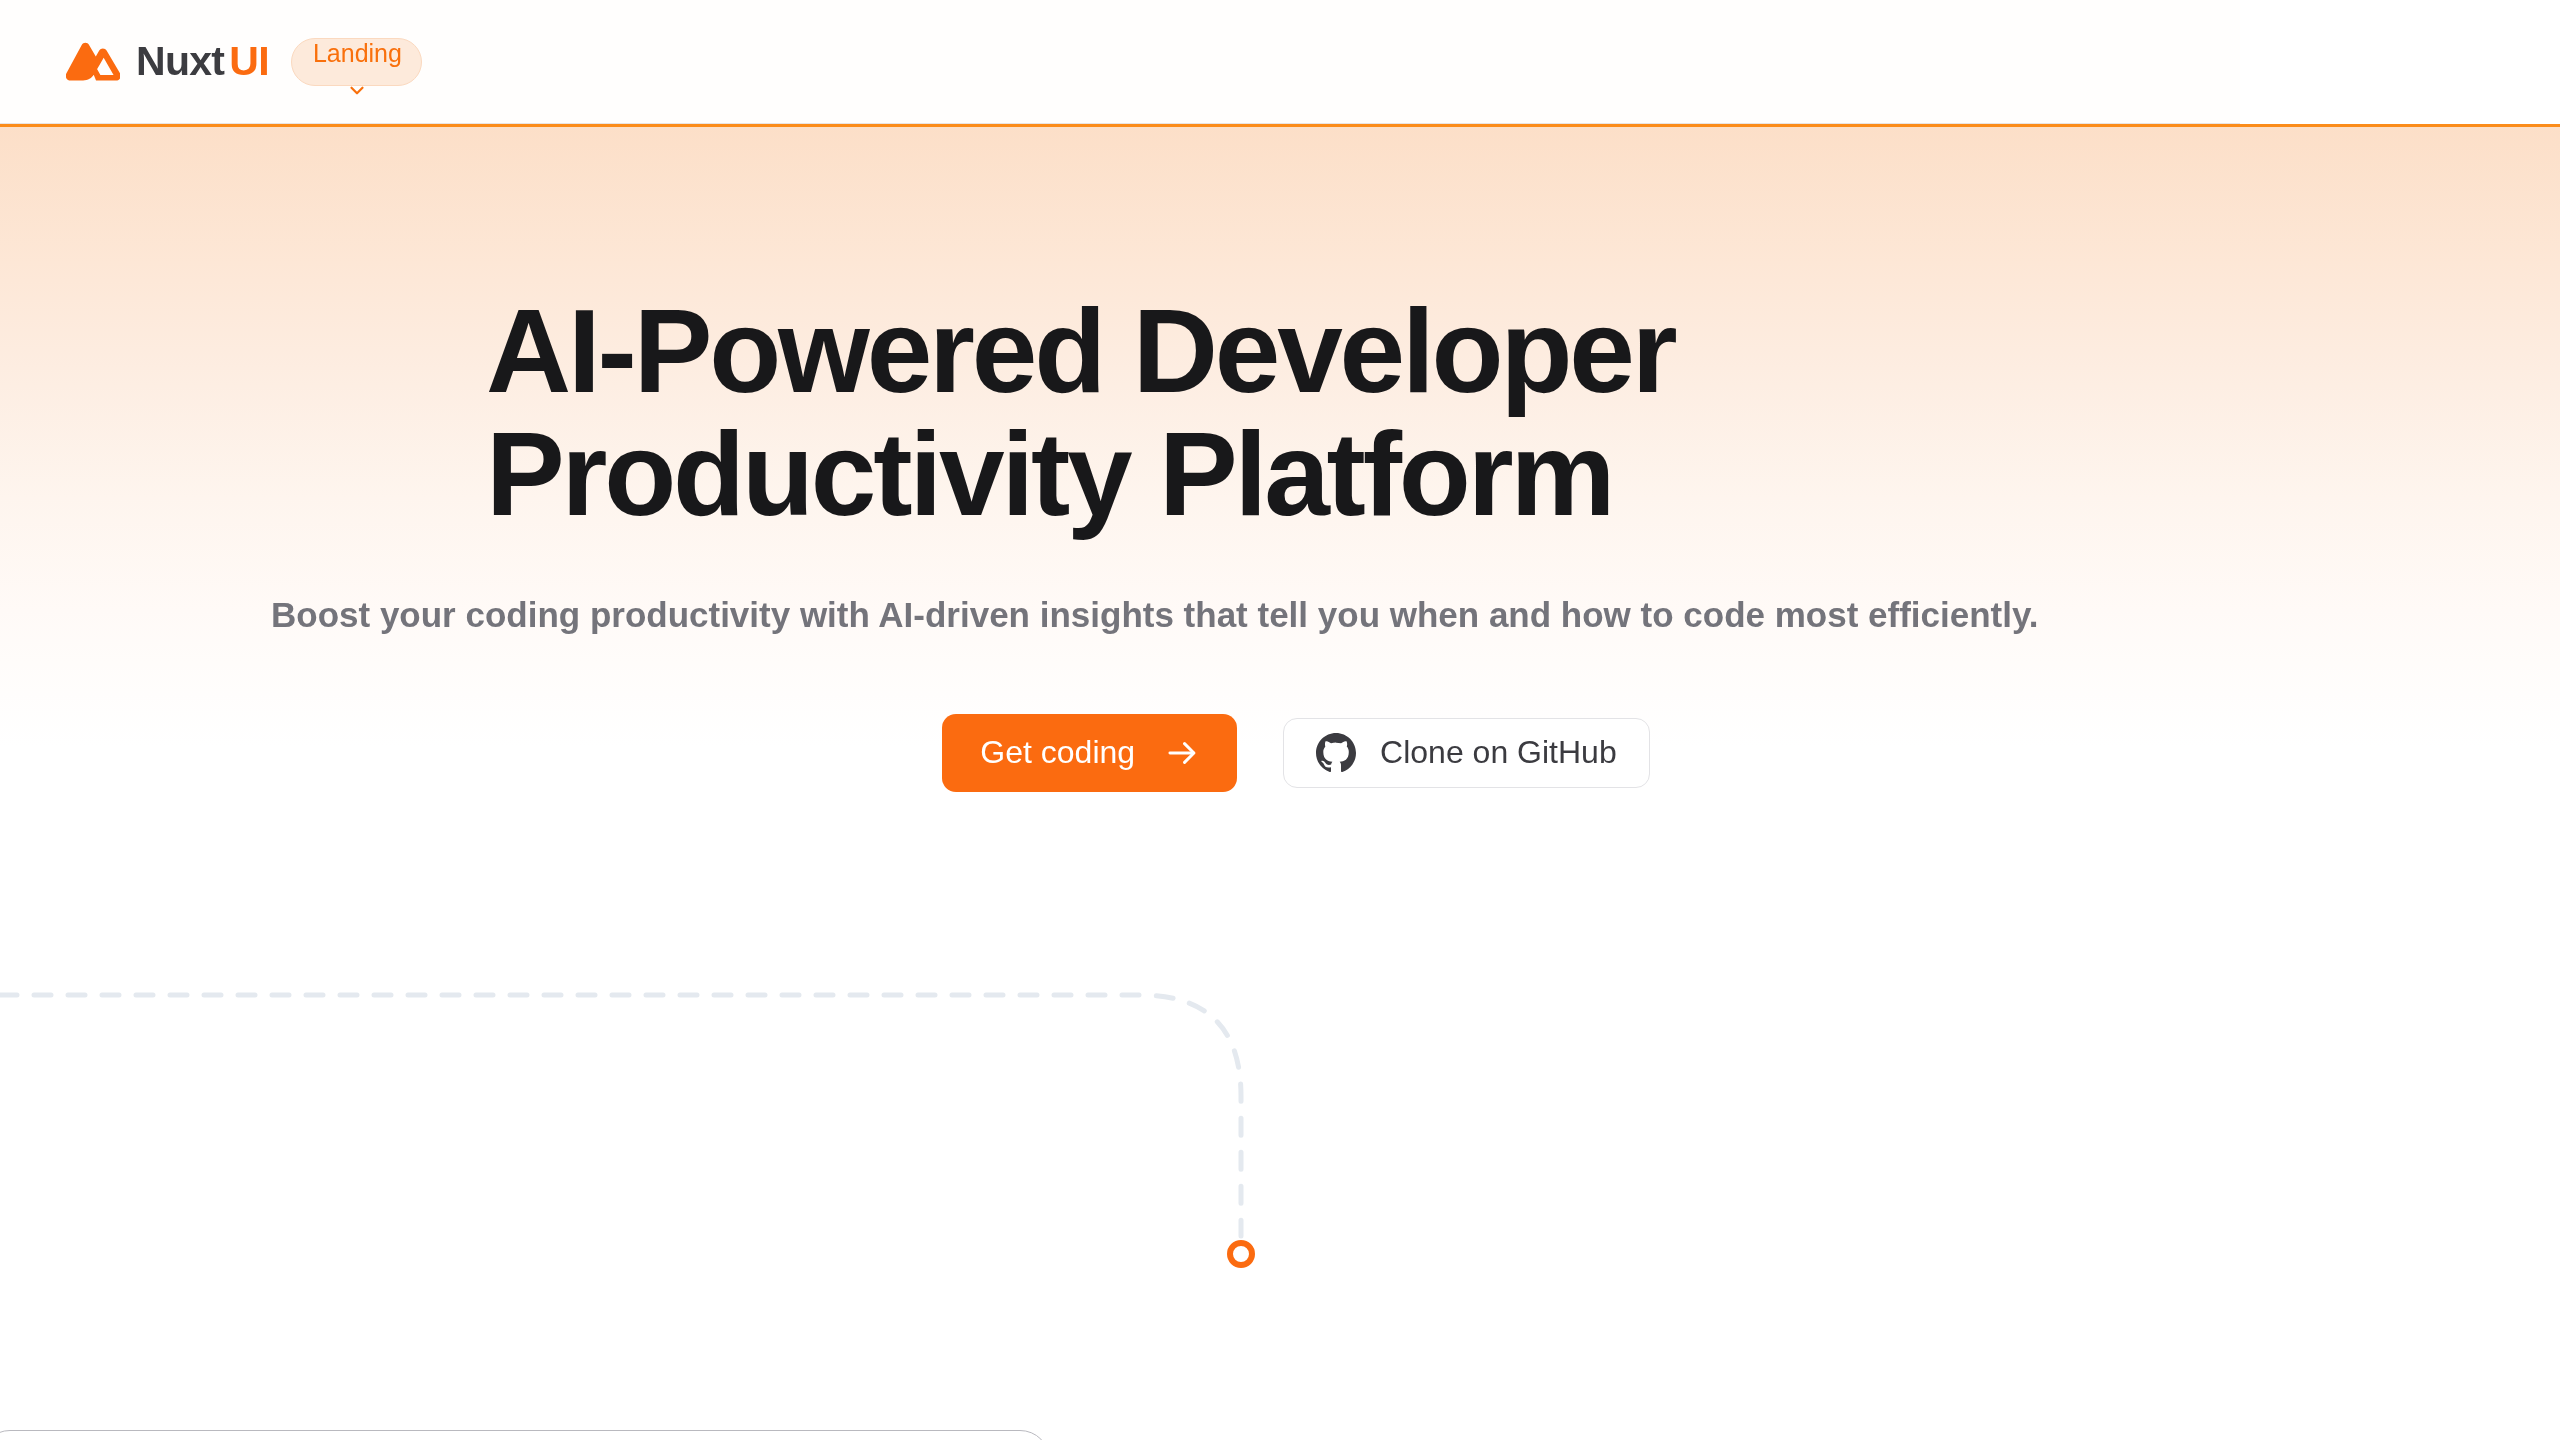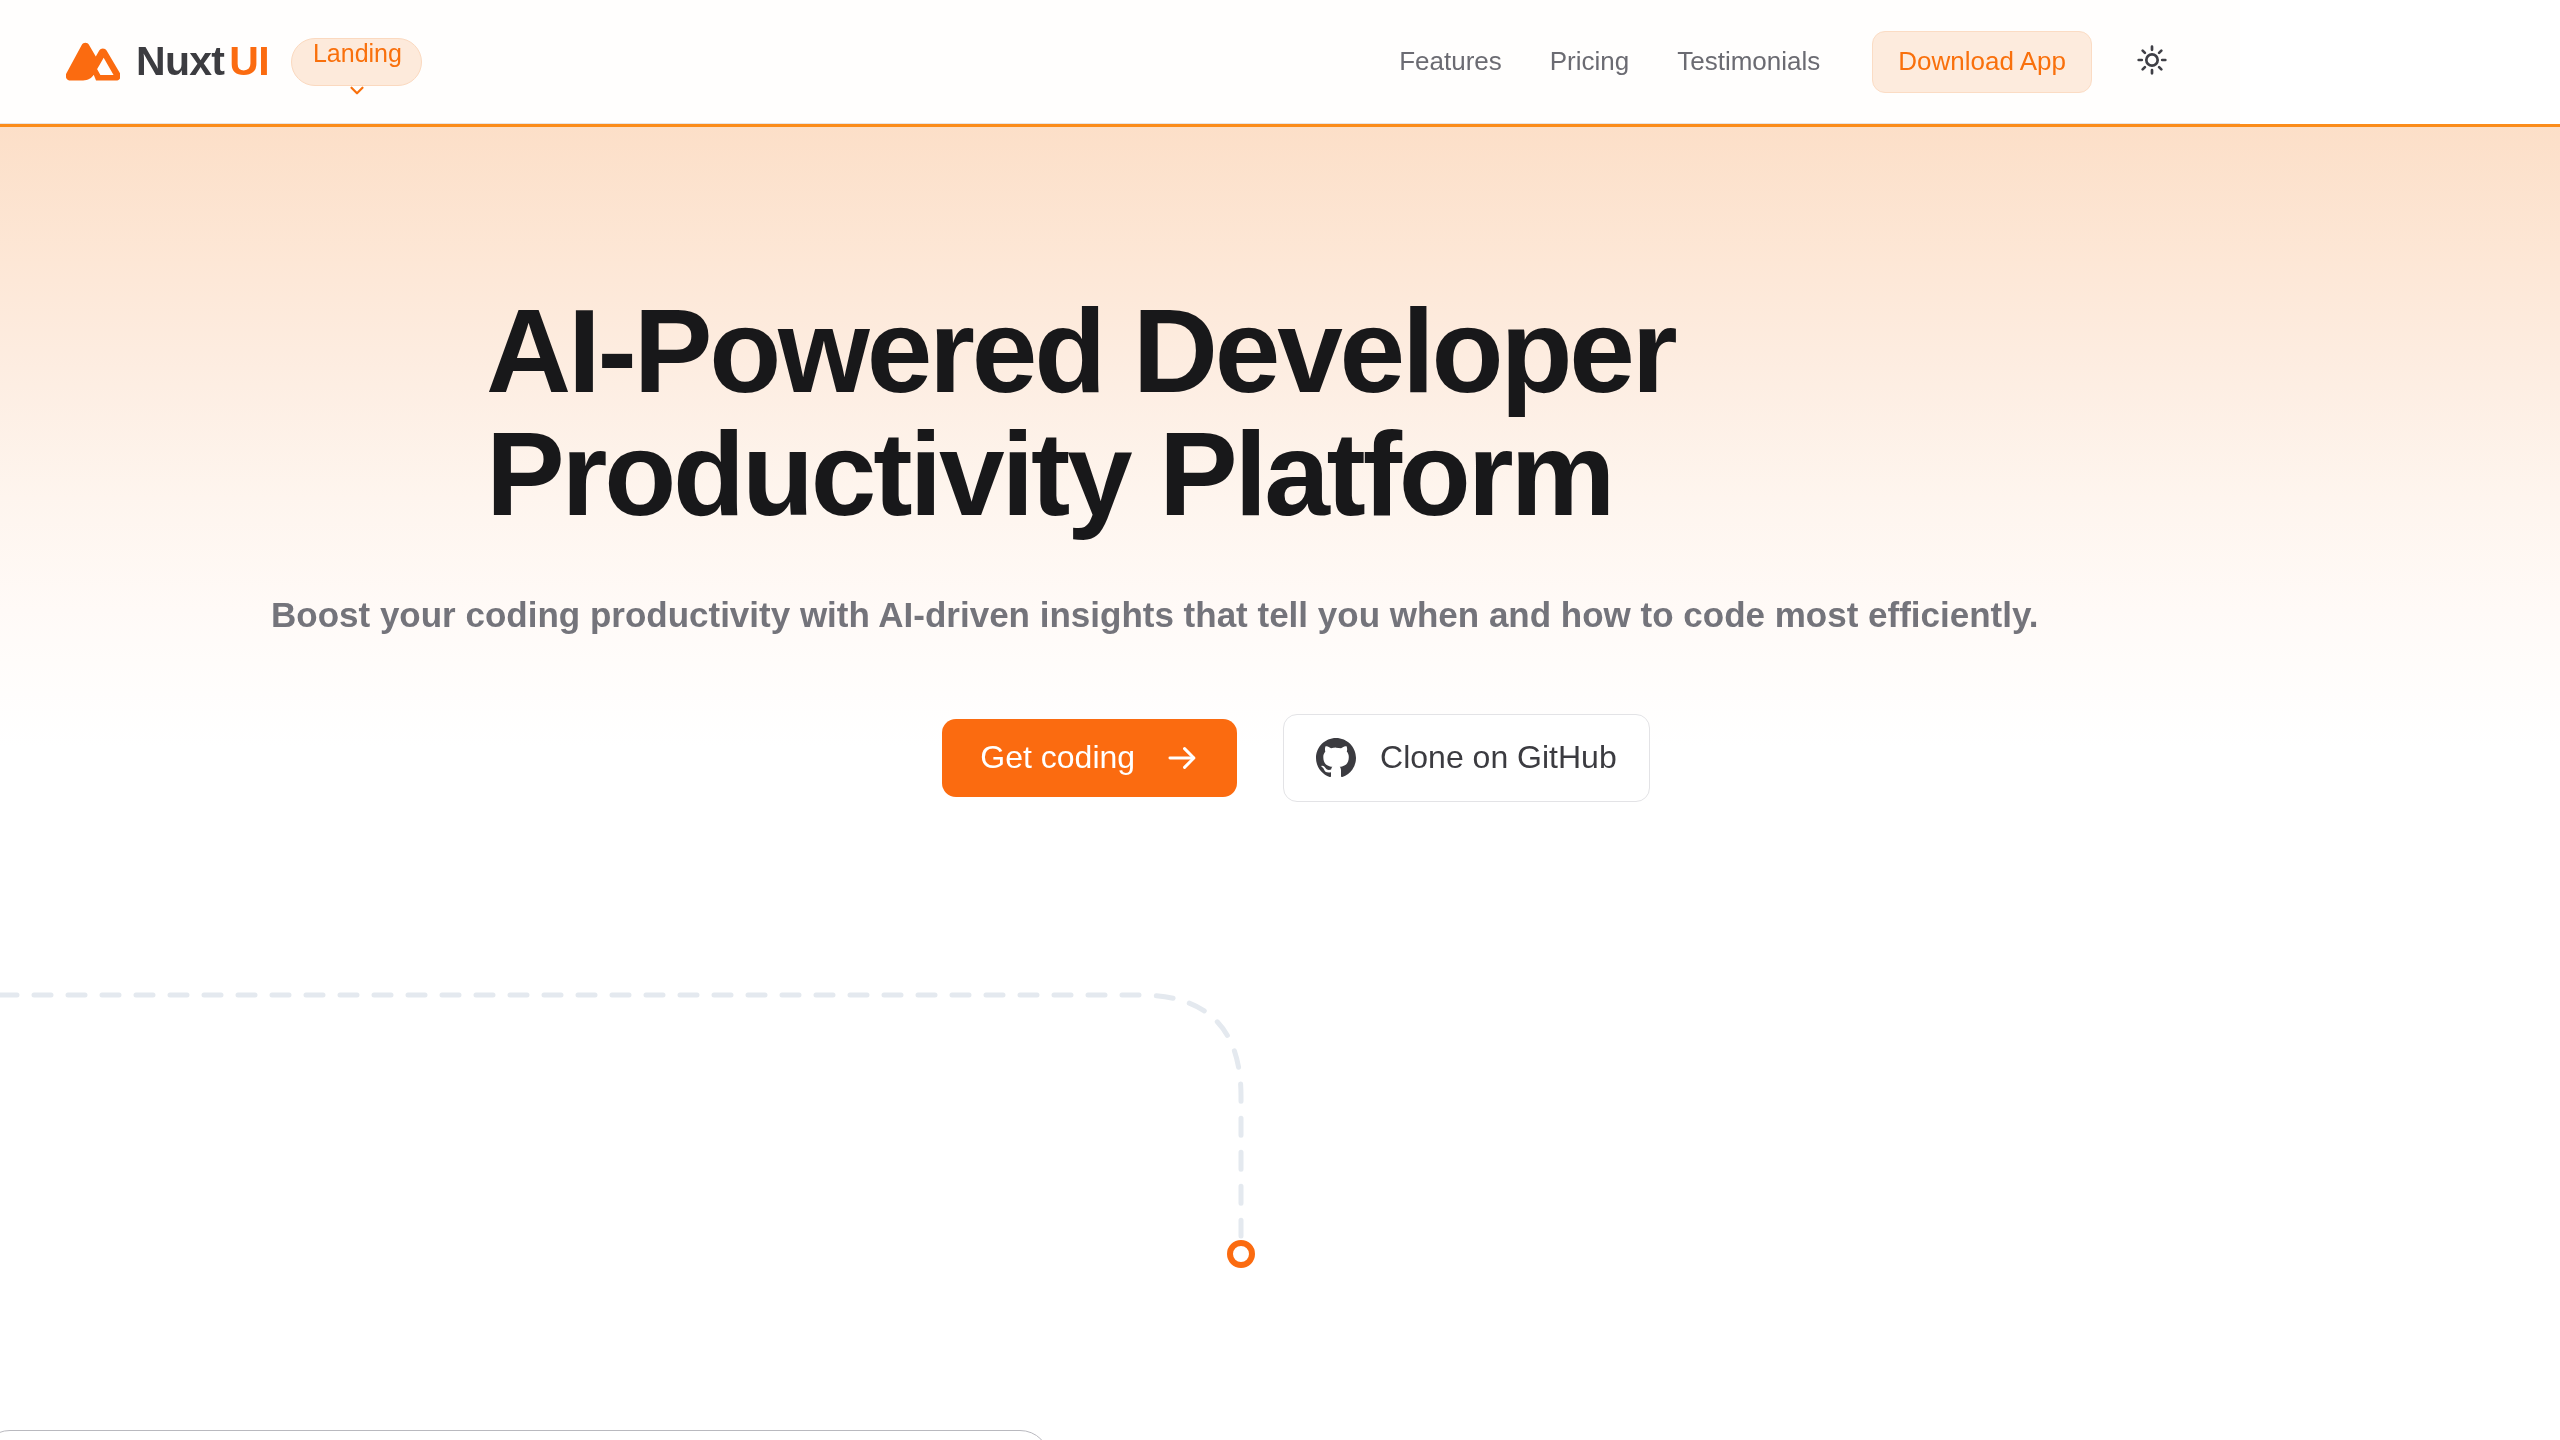--- a/index.html
+++ b/index.html
@@ -180,21 +180,21 @@
     font-weight:500;
     text-decoration:none;
     border:none;
     cursor:pointer;
     white-space:nowrap;
   }
   .btn-secondary{
     display:inline-flex;
     align-items:center;
     gap:24px;
-    height:88px;
+    height:70px;
     padding:16px 32px;
     border-radius:14px;
     background:#ffffff;
     border:1px solid #e3e3e6;
     color:#3b3b40;
     font-size:32px;
     font-weight:500;
     text-decoration:none;
     cursor:pointer;
     white-space:nowrap;
@@ -243,34 +243,20 @@
     <button class="badge">
       <span>Landing</span>
       <span>
         <svg width="22" height="22" viewBox="0 0 24 24" fill="none" stroke="#f9700c" stroke-width="2.4" stroke-linecap="round" stroke-linejoin="round" aria-hidden="true">
           <polyline points="6 9.5 12 15.5 18 9.5"></polyline>
         </svg>
       </span>
     </button>
   </div>
 
-  <nav class="nav-right">
-    <a class="nav-link" href="#">Features</a>
-    <a class="nav-link" href="#">Pricing</a>
-    <a class="nav-link" href="#">Testimonials</a>
-    <a class="nav-cta" href="#">Download App</a>
-    <button class="theme-toggle">
-      <span>
-        <svg width="34" height="34" viewBox="0 0 24 24" fill="none" stroke="#3f3f46" stroke-width="1.9" stroke-linecap="round" stroke-linejoin="round" aria-hidden="true">
-          <circle cx="12" cy="12" r="4"></circle>
-          <path d="M12 2.6v2.2M12 19.2v2.2M2.6 12h2.2M19.2 12h2.2M5.4 5.4l1.6 1.6M17 17l1.6 1.6M18.6 5.4 17 7M7 17l-1.6 1.6"></path>
-        </svg>
-      </span>
-    </button>
-  </nav>
 </header>
 
 <section class="hero">
   <h1 class="hero-title">AI-Powered Developer Productivity Platform</h1>
   <p class="hero-sub">Boost your coding productivity with AI-driven insights that tell you when and how to code most efficiently.</p>
 
   <div class="hero-actions">
     <a class="btn-primary" href="#">
       <span>Get coding</span>
       <span>

